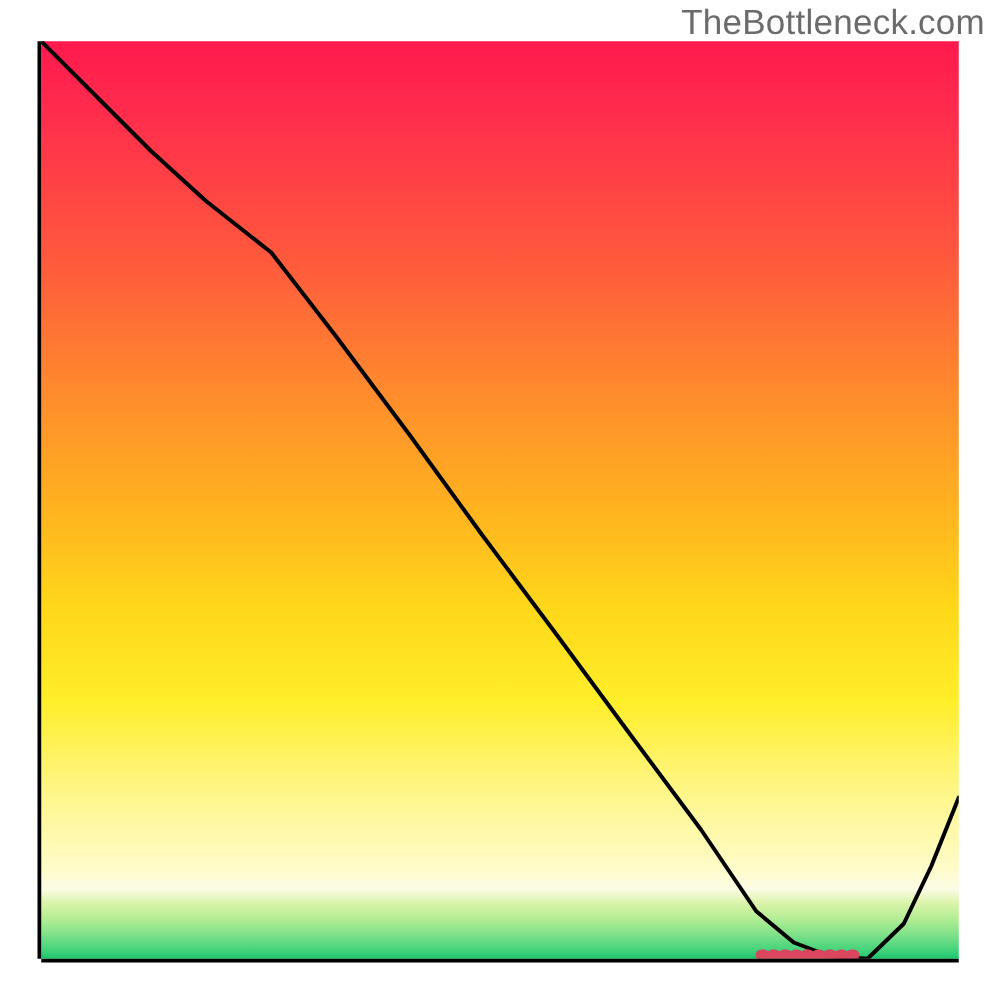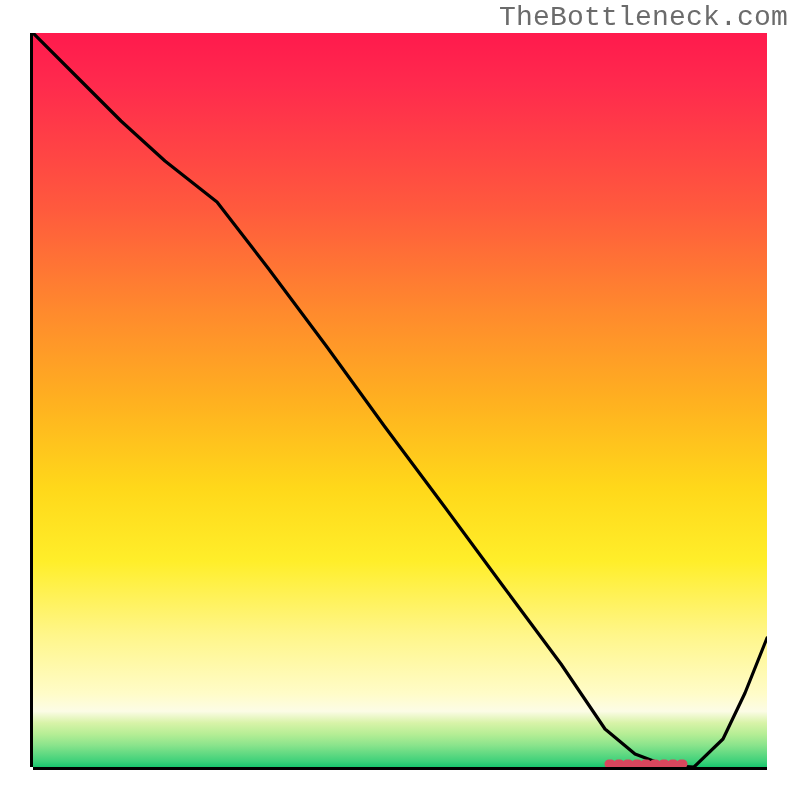--- a/index.html
+++ b/index.html
@@ -8,21 +8,20 @@
     width: 800px;
     height: 800px;
     background: #ffffff;
     font-family: Arial, Helvetica, sans-serif;
     overflow: hidden;
   }
   .frame {
     position: relative;
     width: 800px;
     height: 788px;
-    font-family: Liberation Mono, monospace;
   }
   .watermark {
     position: absolute;
     top: 2px;
     right: 12px;
     font-size: 28px;
     font-weight: 500;
     color: #6b6b6b;
     letter-spacing: 0.2px;
   }

